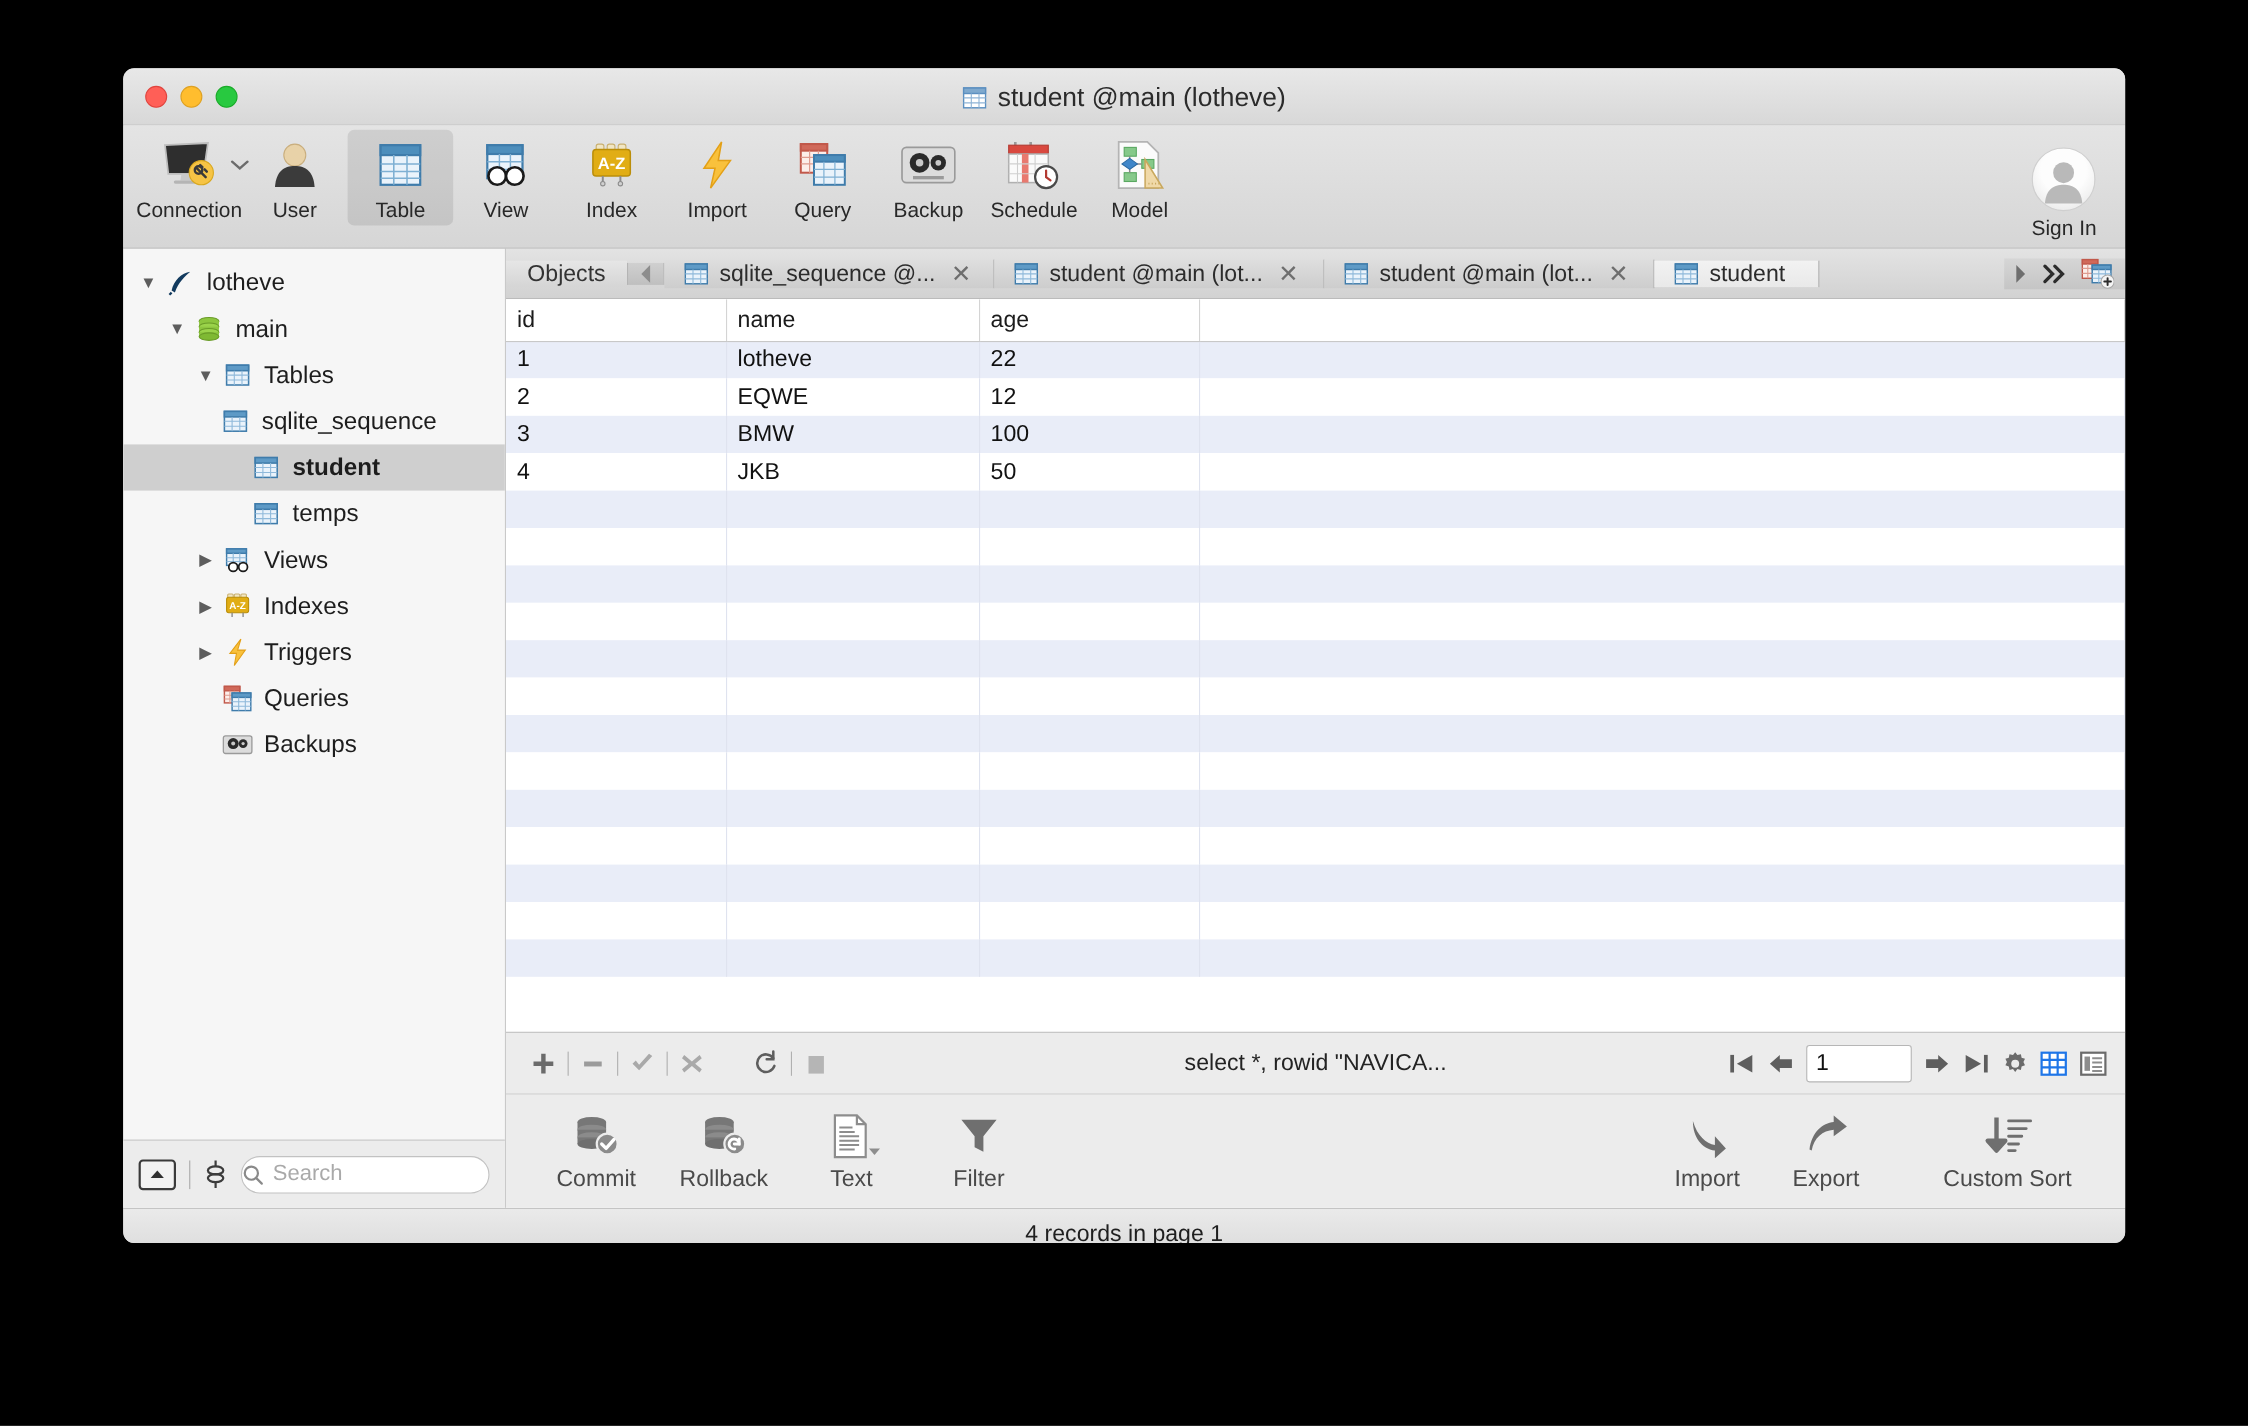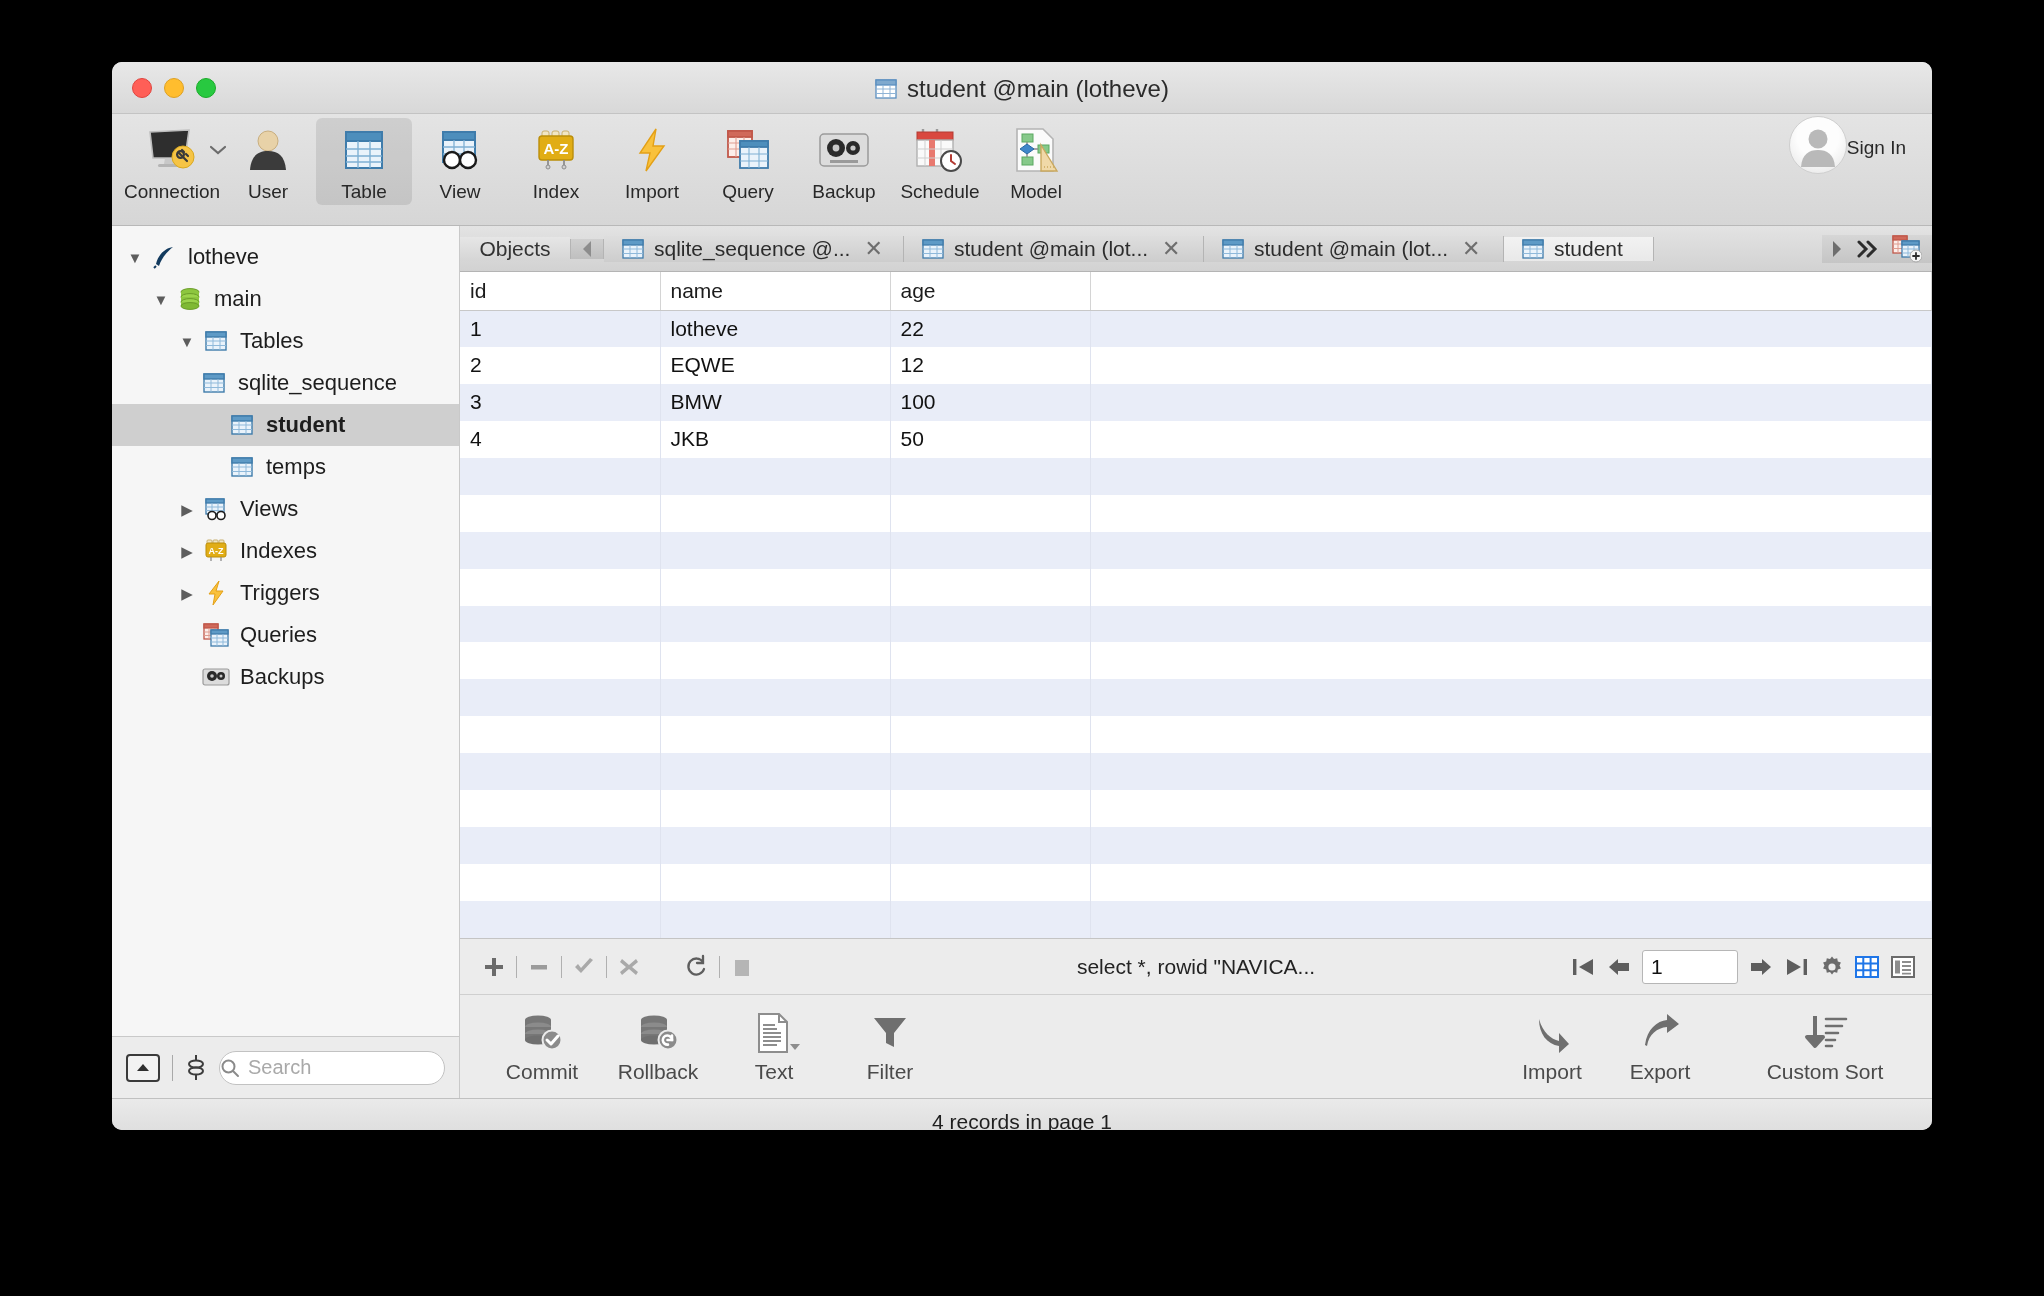--- a/index.html
+++ b/index.html
@@ -59,22 +59,22 @@
     position: relative;
   }
   .tbitem.sel { background: rgba(0,0,0,.09); }
   .tbicon { height: 52px; display: flex; align-items: center; justify-content: center; }
   .tblabel { font-size: 19px; color: #282828; margin-top: 5px; white-space: nowrap; }
   .tb-caret {
     position: absolute; right: -8px; top: 26px;
     font-size: 18px; color: #6c6c6c;
   }
   .signin {
-    position: absolute; right: 26px; top: 2px;
-    display: flex; align-items: center;
+    position: absolute; right: 26px; top: 20px;
+    display: flex; flex-direction: column; align-items: center;
   }
   .signin .av {
     width: 58px; height: 58px; border-radius: 50%;
     background: radial-gradient(circle at 50% 35%, #fdfdfd 45%, #e3e3e3 100%);
     border: 1px solid #cfcfcf;
     display: flex; align-items: center; justify-content: center;
     overflow: hidden;
   }
   .signin .lbl { font-size: 19px; color: #282828; margin-top: 6px; }
 
@@ -159,21 +159,21 @@
   .tab .txt { white-space: nowrap; overflow: hidden; text-overflow: ellipsis; }
   .tab .x { font-size: 22px; color: #6e6e6e; margin-left: 4px; }
   .tabright {
     margin-left: auto; flex: none;
     display: flex; align-items: center; gap: 12px;
     padding: 0 10px 0 8px;
     background: linear-gradient(#d6d6d6,#c5c5c5);
   }
 
   
-  .gridwrap { flex: 1; position: relative; background: #fff; overflow: hidden; display:flex; flex-direction:row; }
+  .gridwrap { flex: 1; position: relative; background: #fff; overflow: hidden; display:flex; flex-direction:column; }
   table.grid { border-collapse: collapse; table-layout: fixed; width: 100%; }
   table.grid th {
     height: 38px;
     font-size: 21px; font-weight: normal; color: #1b1b1b;
     text-align: left; padding-left: 10px;
     background: #fff;
     border-bottom: 1px solid #c8c8c8;
     border-right: 1px solid #d4d4d4;
   }
   table.grid td {

